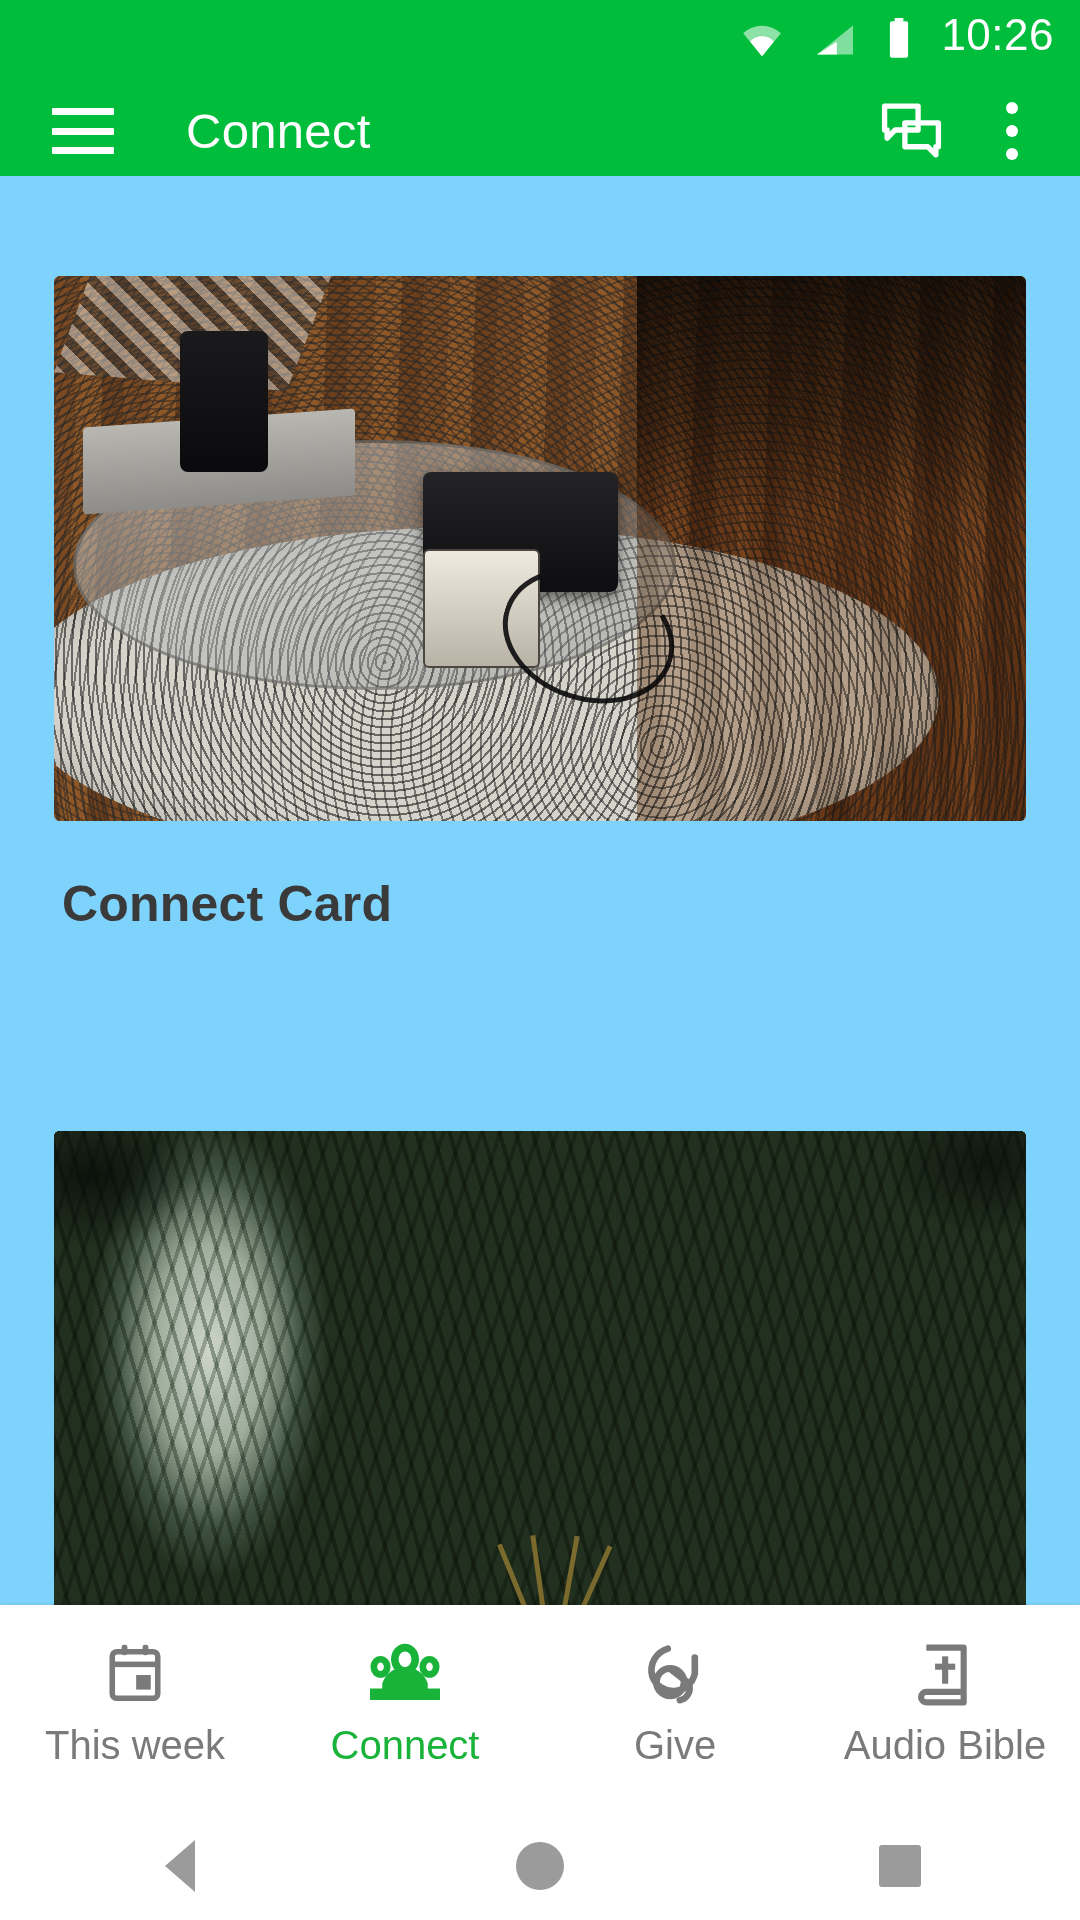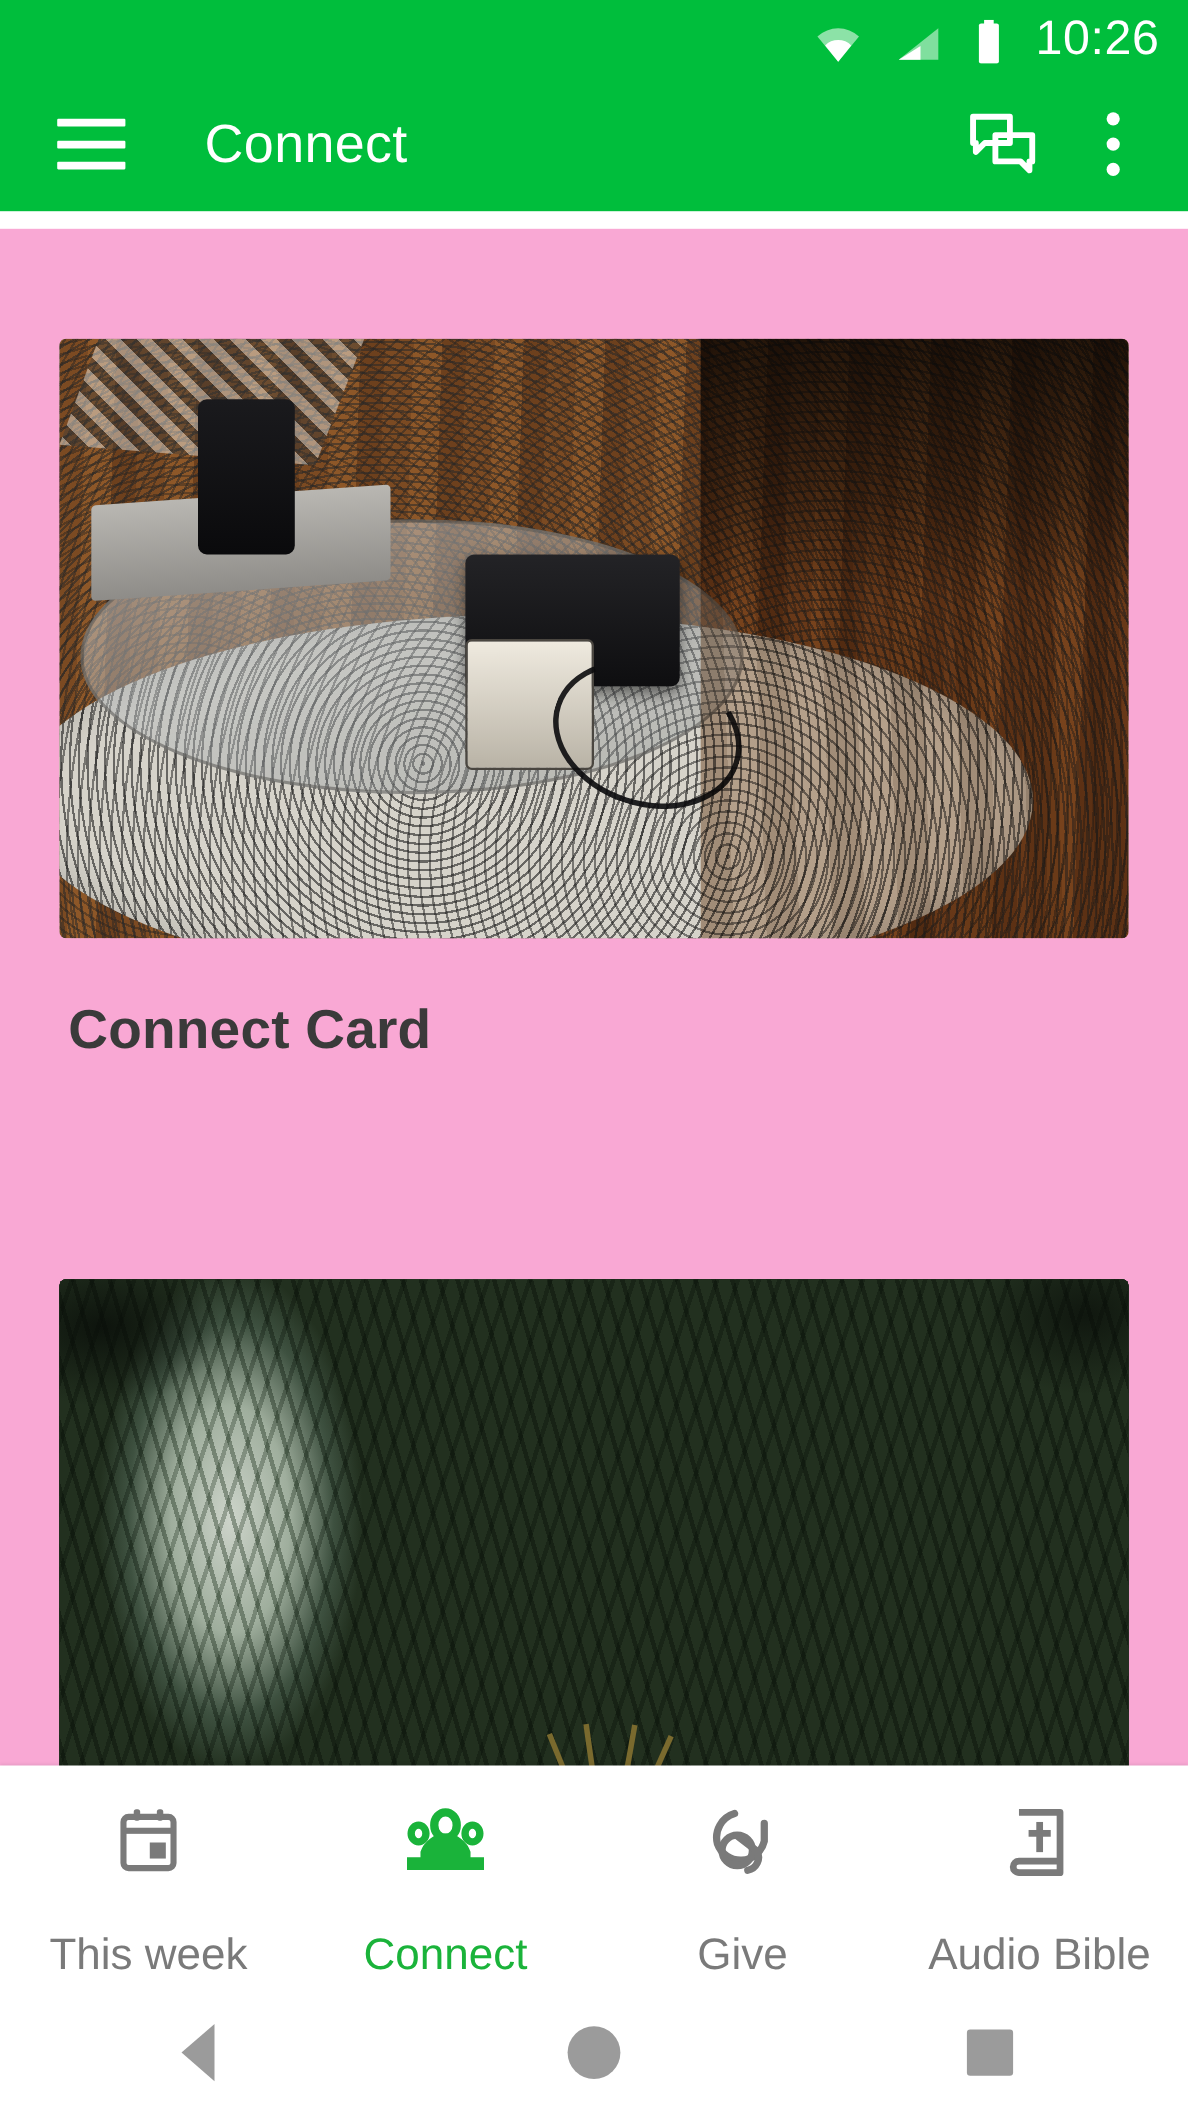--- a/index.html
+++ b/index.html
@@ -30,22 +30,22 @@
   .hamburger { width:62px; height:46px; margin-left:52px; display:flex; flex-direction:column; justify-content:space-between; cursor:pointer; }
   .hamburger span { display:block; height:7px; background:#fff; border-radius:1px; width:100%; }
   .appbar-title { color:#ffffff; font-size:49px; margin-left:72px; flex:1; letter-spacing:0.3px; }
   .appbar-actions { display:flex; align-items:center; gap:0px; margin-right:18px; }
   .act-btn { width:100px; height:100px; display:flex; align-items:center; justify-content:center; cursor:pointer; }
   .dots { display:flex; flex-direction:column; gap:11px; align-items:center; }
   .dots i { width:12px; height:12px; border-radius:50%; background:#fff; display:block; }
 
   
   .content {
-    position:absolute; top:208px; left:0; width:1080px; height:1595px;
-    background:#f9a8d4; overflow:hidden;
+    position:absolute; top:176px; left:0; width:1080px; height:1595px;
+    background:#7dd3fc; overflow:hidden;
   }
   .card { width:1080px; }
   .card-img {
     margin:0 auto; width:972px; height:545px;
     border-radius:6px; overflow:hidden; position:relative;
   }
   .card-1 { margin-top:100px; }
   .card-title {
     font-size:50px; font-weight:bold; color:#3a3a3a;
     margin-left:62px; margin-top:54px; letter-spacing:0.2px;
@@ -165,21 +165,21 @@
   }
 
   
   .tabbar {
     position:absolute; top:1605px; left:0; width:1080px; height:207px;
     background:#ffffff; display:flex; align-items:flex-start;
     box-shadow:0 -1px 3px rgba(0,0,0,0.08);
   }
   .tab {
     flex:1; display:flex; flex-direction:column; align-items:center;
-    padding-top:28px; cursor:pointer;gap:32px;
+    padding-top:28px; cursor:pointer;
   }
   .tab-icon { height:84px; display:flex; align-items:center; justify-content:center; }
   .tab-label { font-size:40px; color:#7a7a7a; margin-top:6px; }
   .tab.active .tab-label { color:#1AB33A; }
 
   
   .navbar {
     position:absolute; top:1812px; left:0; width:1080px; height:108px;
     background:#ffffff; display:flex; align-items:center; justify-content:space-around;
   }

